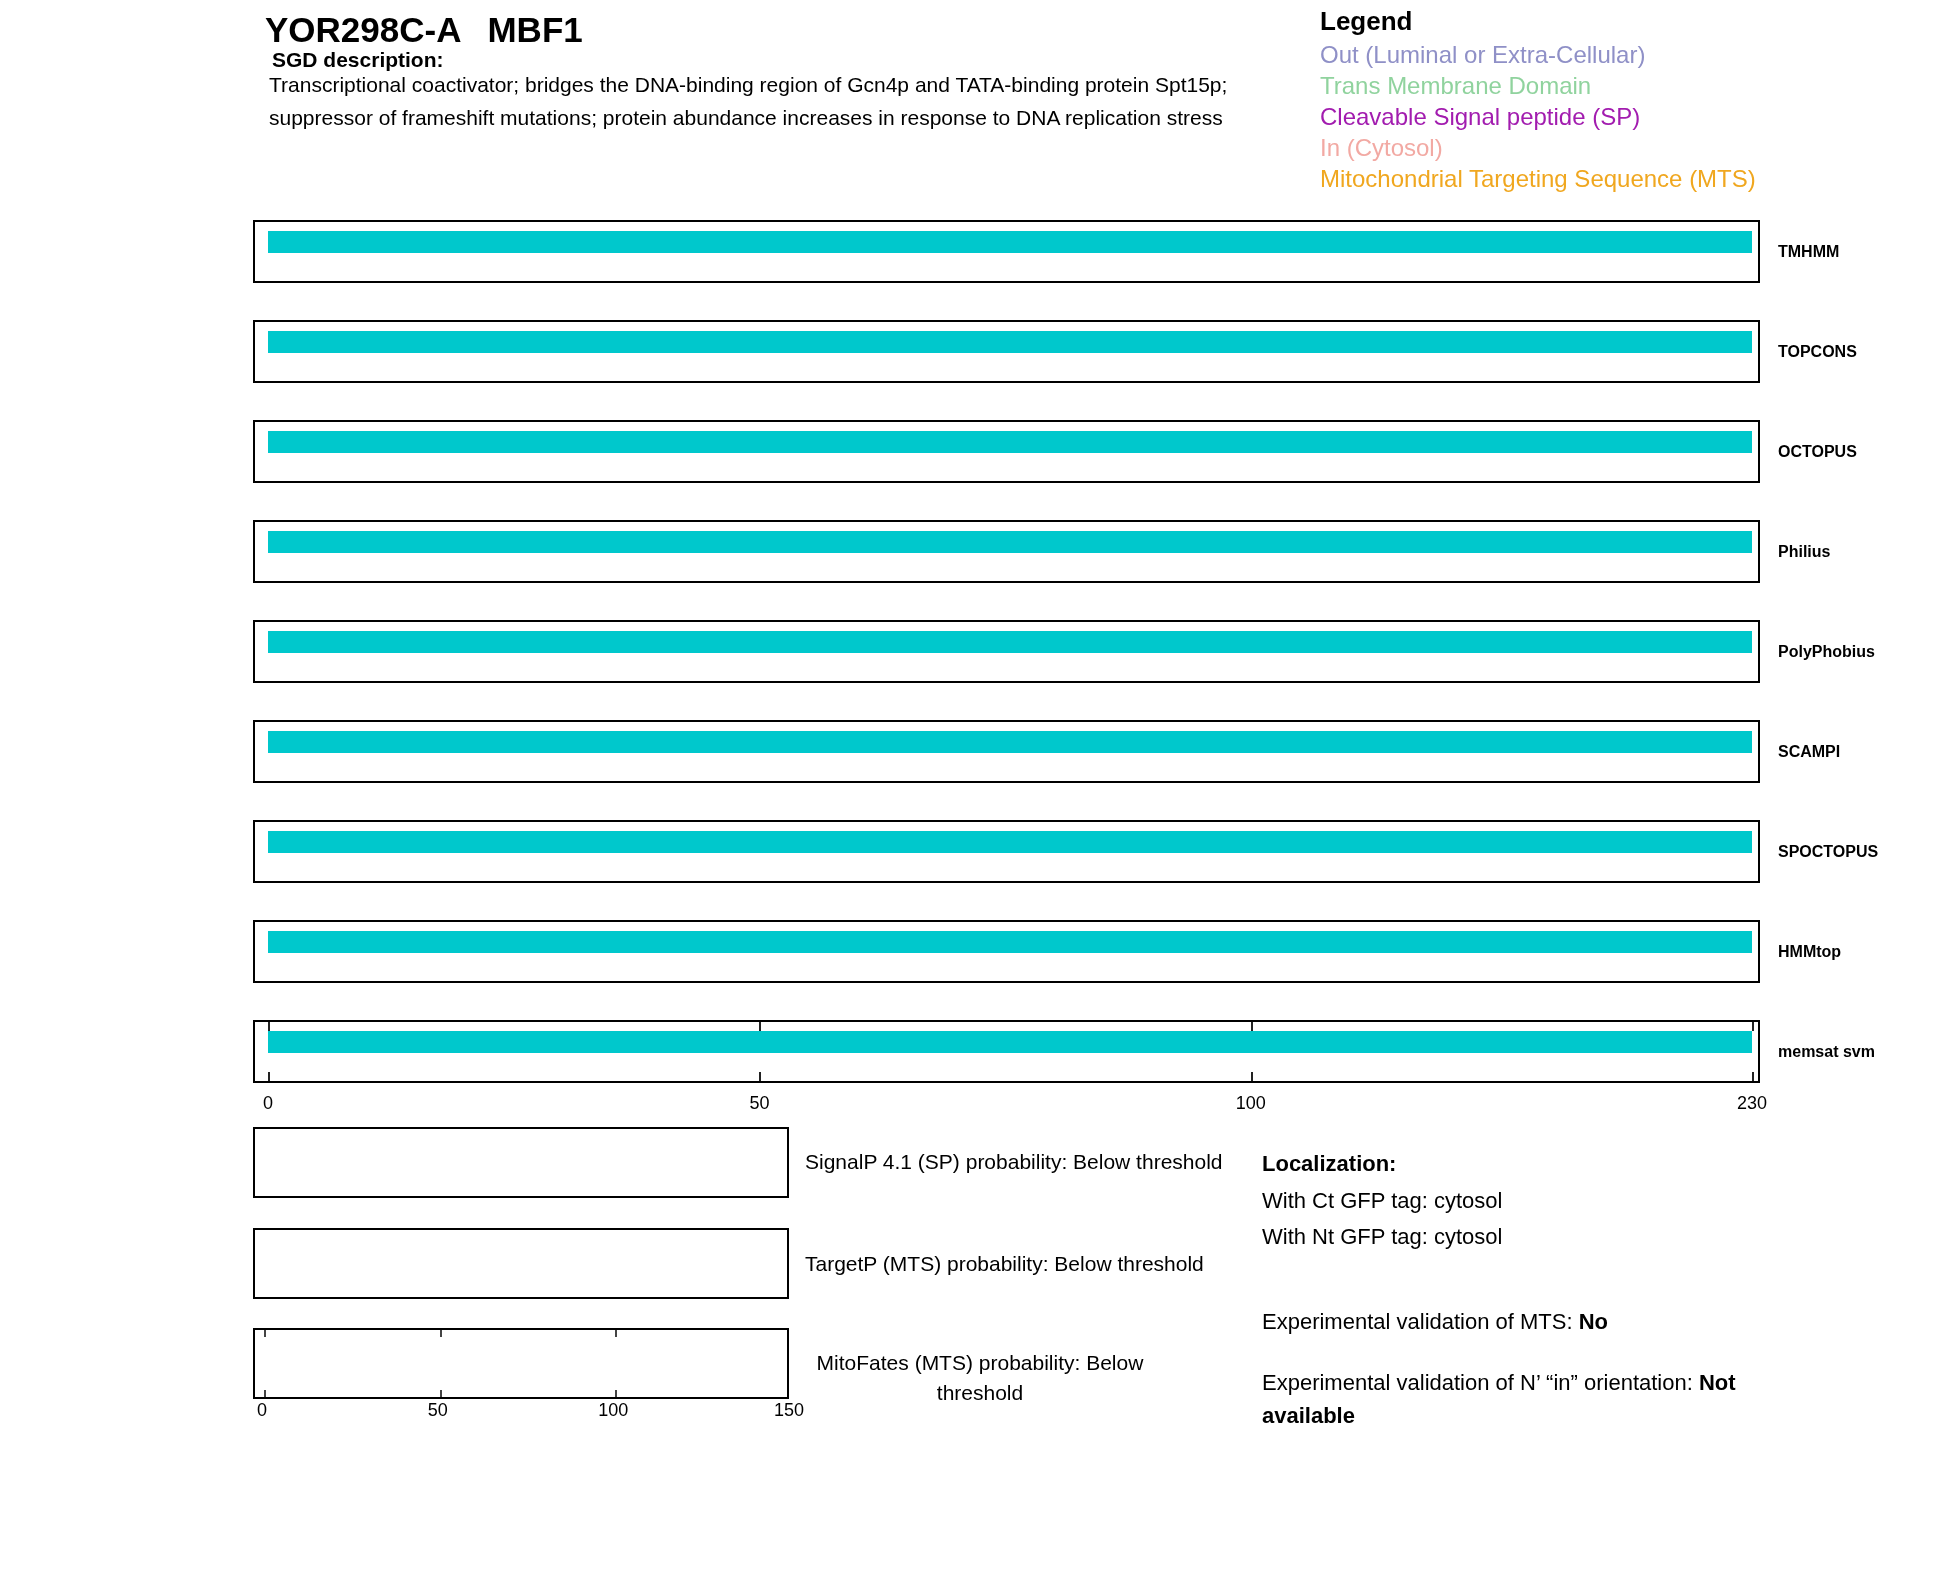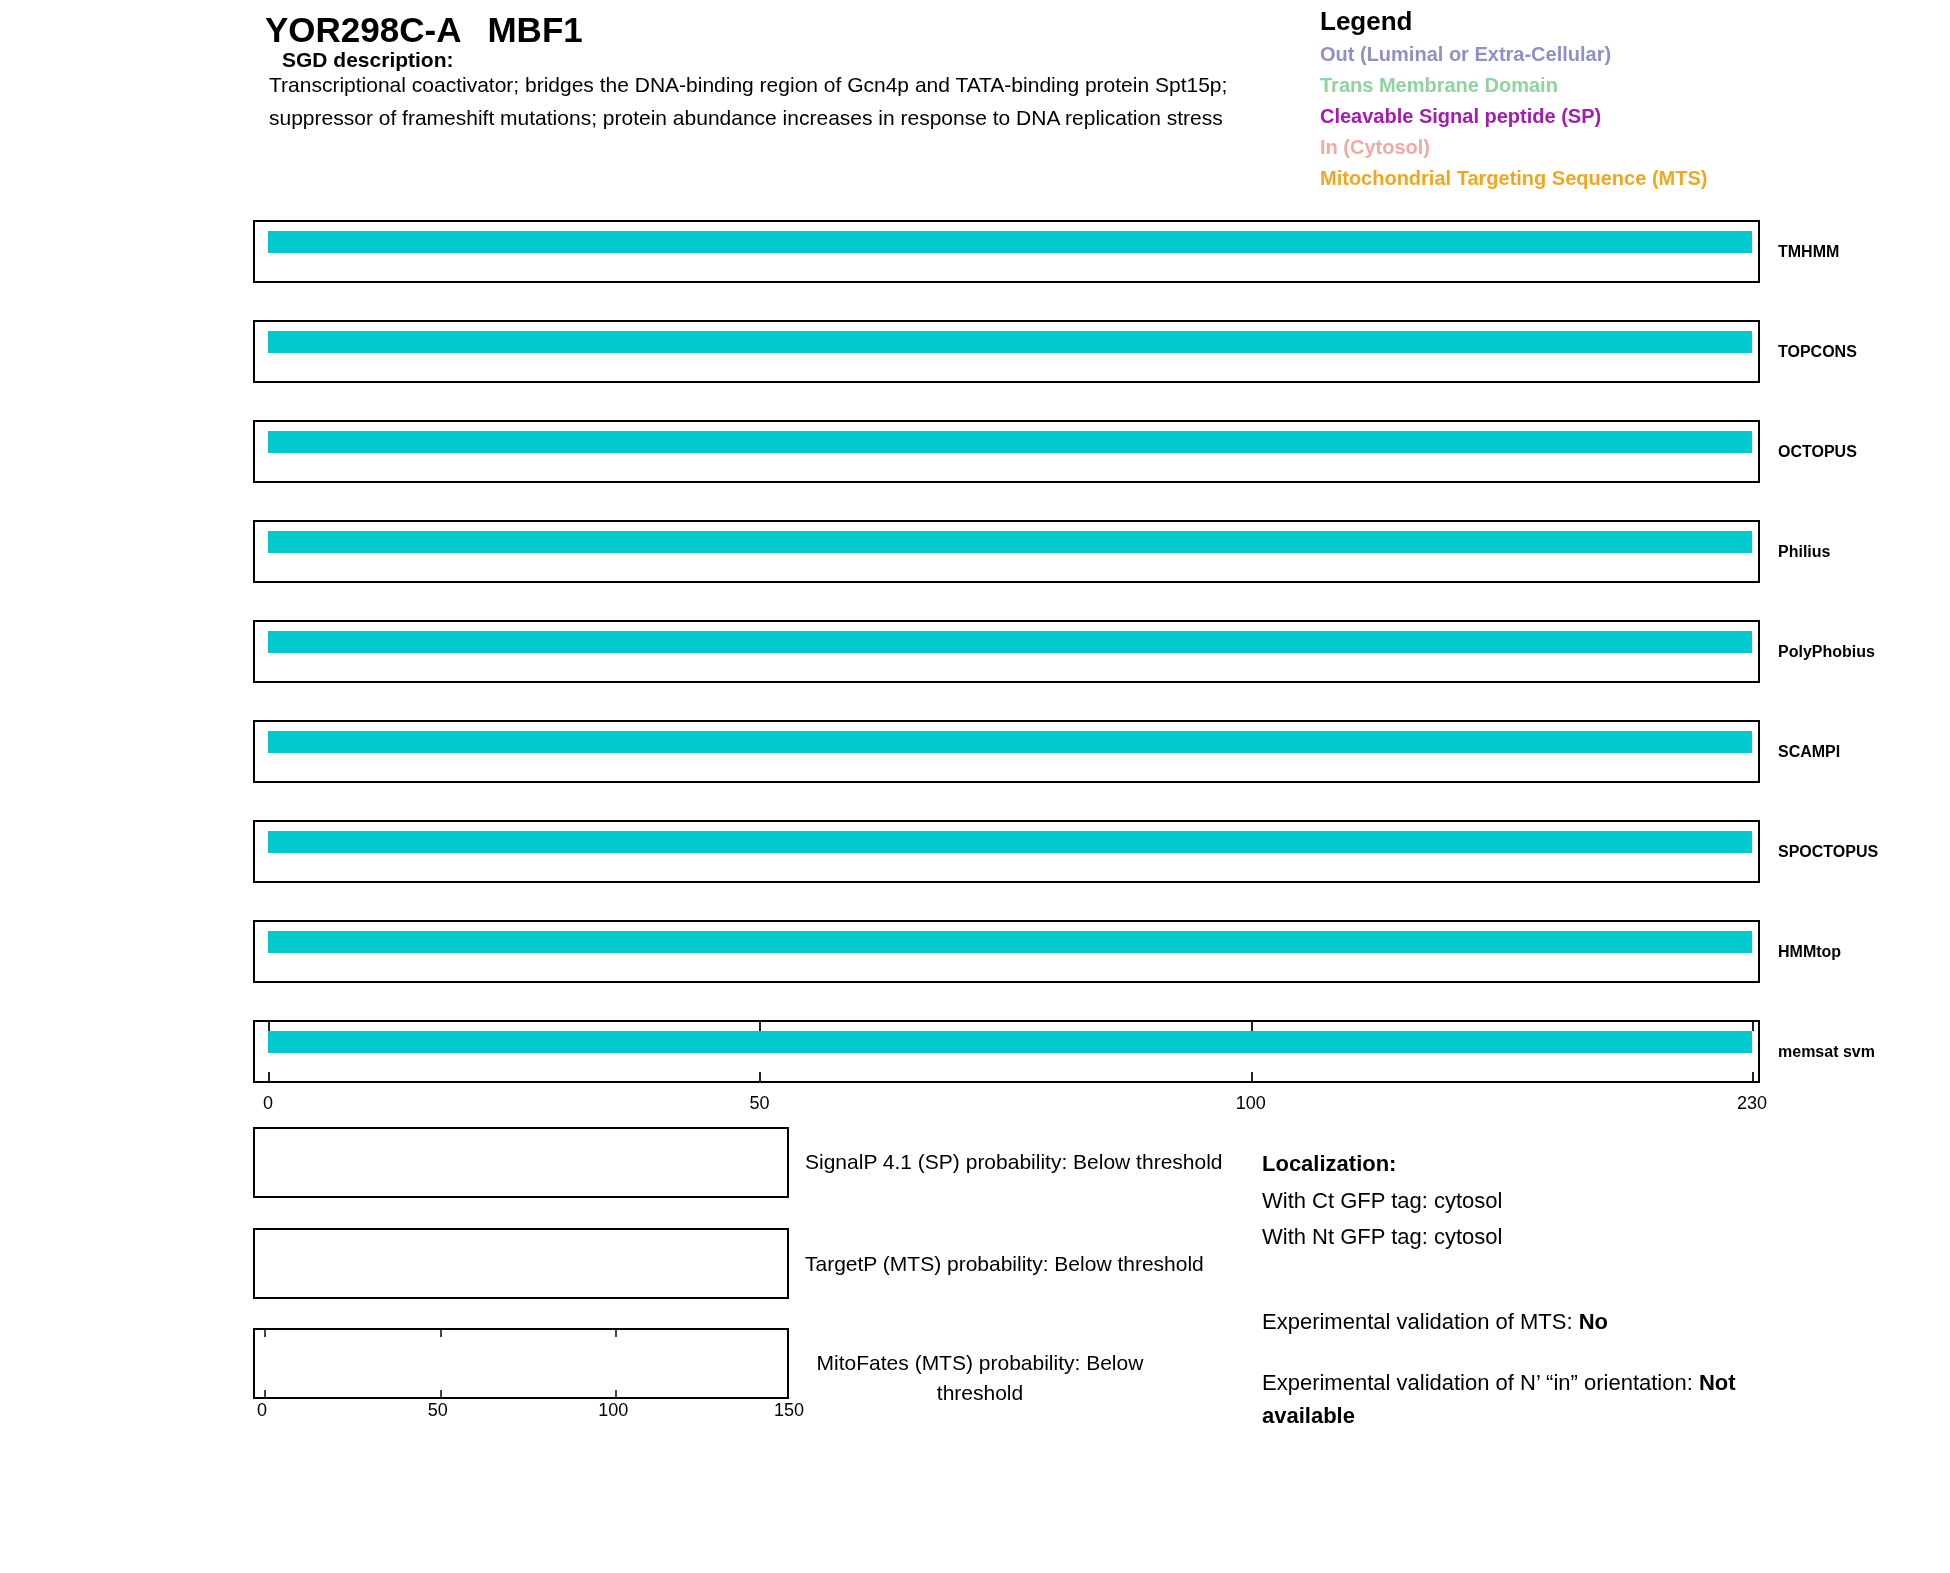--- a/index.html
+++ b/index.html
@@ -1,28 +1,28 @@
 <!DOCTYPE html>
 <html><head>
 <meta charset="utf-8">
 <style>
   html,body{margin:0;padding:0;background:#fff;}
   body{width:1950px;height:1573px;position:relative;font-family:"Liberation Sans",sans-serif;color:#000;overflow:hidden;}
 
   
   .title{position:absolute;left:265px;top:10px;font-size:35px;font-weight:bold;white-space:nowrap;}
   .title .gene{margin-left:26px;}
-  .sgd-label{position:absolute;left:282px;top:48px;font-size:21px;font-weight:bold;}
+  .sgd-label{position:absolute;left:272px;top:48px;font-size:21px;font-weight:bold;}
   .desc-line1{position:absolute;left:269px;top:73px;font-size:21px;white-space:nowrap;}
   .desc-line2{position:absolute;left:269px;top:106px;font-size:21px;white-space:nowrap;}
 
   
   .legend-title{position:absolute;left:1320px;top:6px;font-size:26px;font-weight:bold;}
   .legend-items{position:absolute;left:1320px;top:39px;}
-  .legend-item{height:31px;line-height:31px;font-size:20px;font-weight:bold;white-space:nowrap;}
+  .legend-item{height:31px;line-height:31px;font-size:24px;font-weight:normal;white-space:nowrap;}
 
   
   .track-row{position:absolute;left:253px;width:1507px;height:63px;}
   .track-box{position:absolute;left:0;top:0;right:0;bottom:0;border:2px solid #000;background:#fff;box-sizing:border-box;}
   .track-bar{position:absolute;top:11px;height:22px;}
   .track-label{position:absolute;left:1525px;top:50%;transform:translateY(-50%);font-size:16px;font-weight:bold;white-space:nowrap;}
   .tickmark{position:absolute;width:2px;background:#222;}
 
   .main-axis-label{position:absolute;top:1093px;font-size:18px;transform:translateX(-50%);}
 

